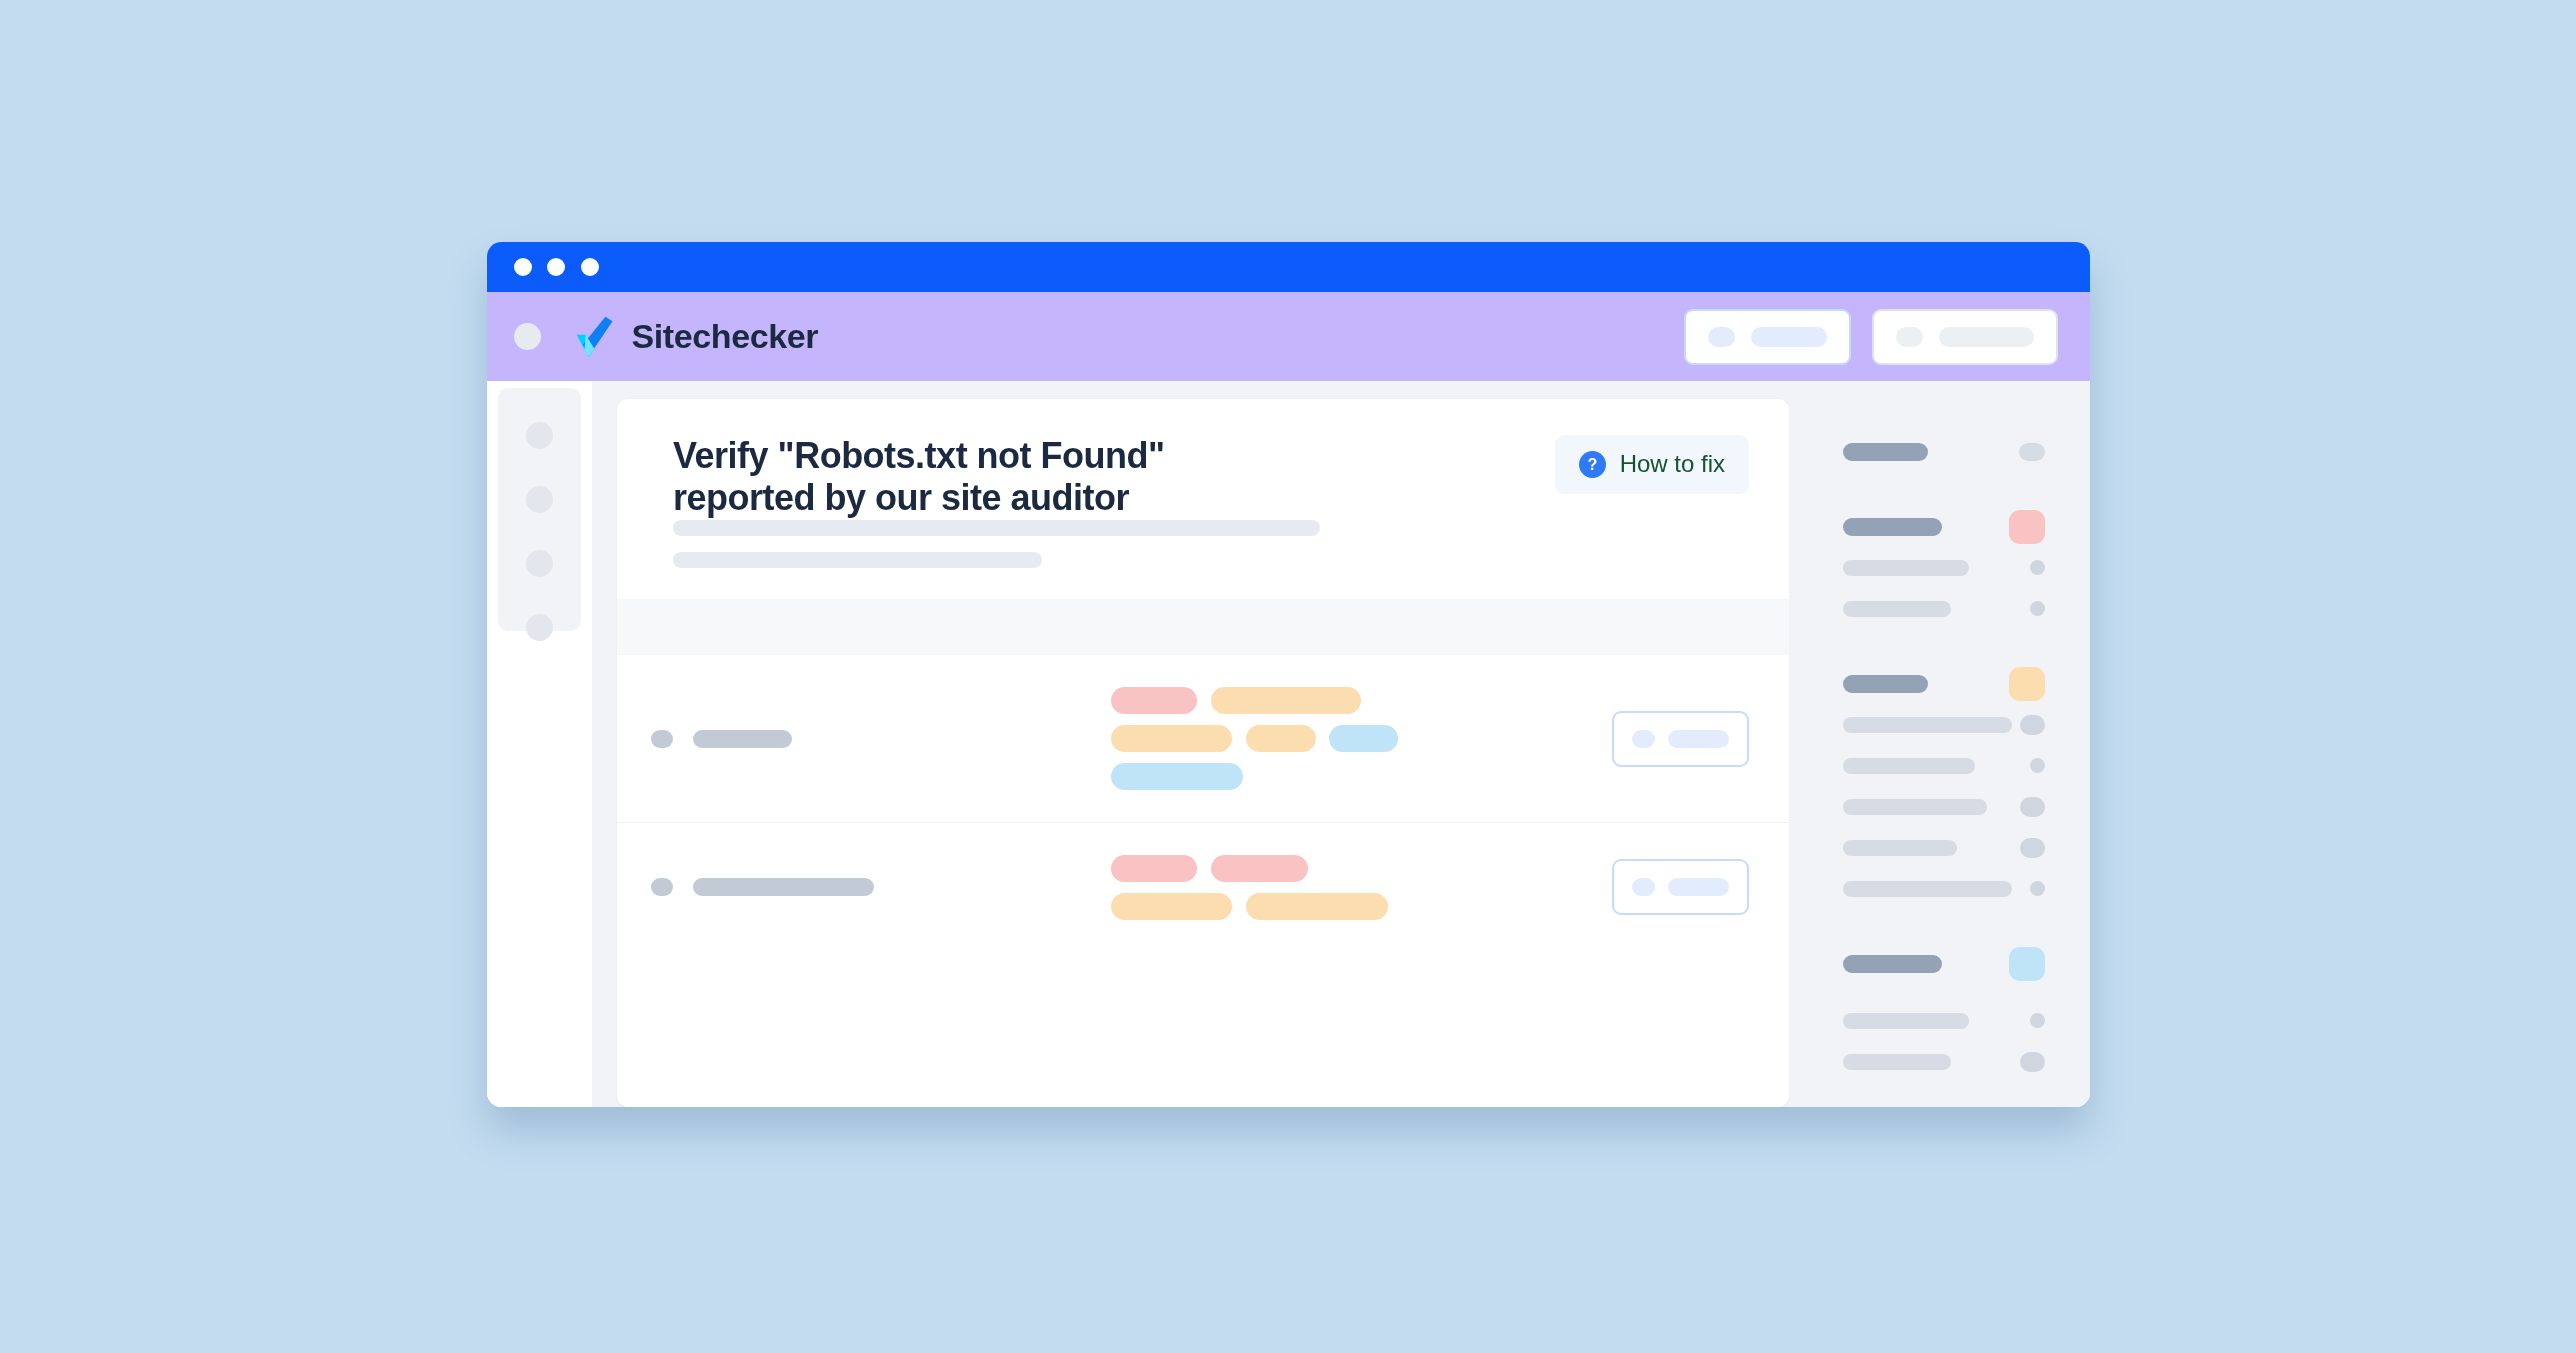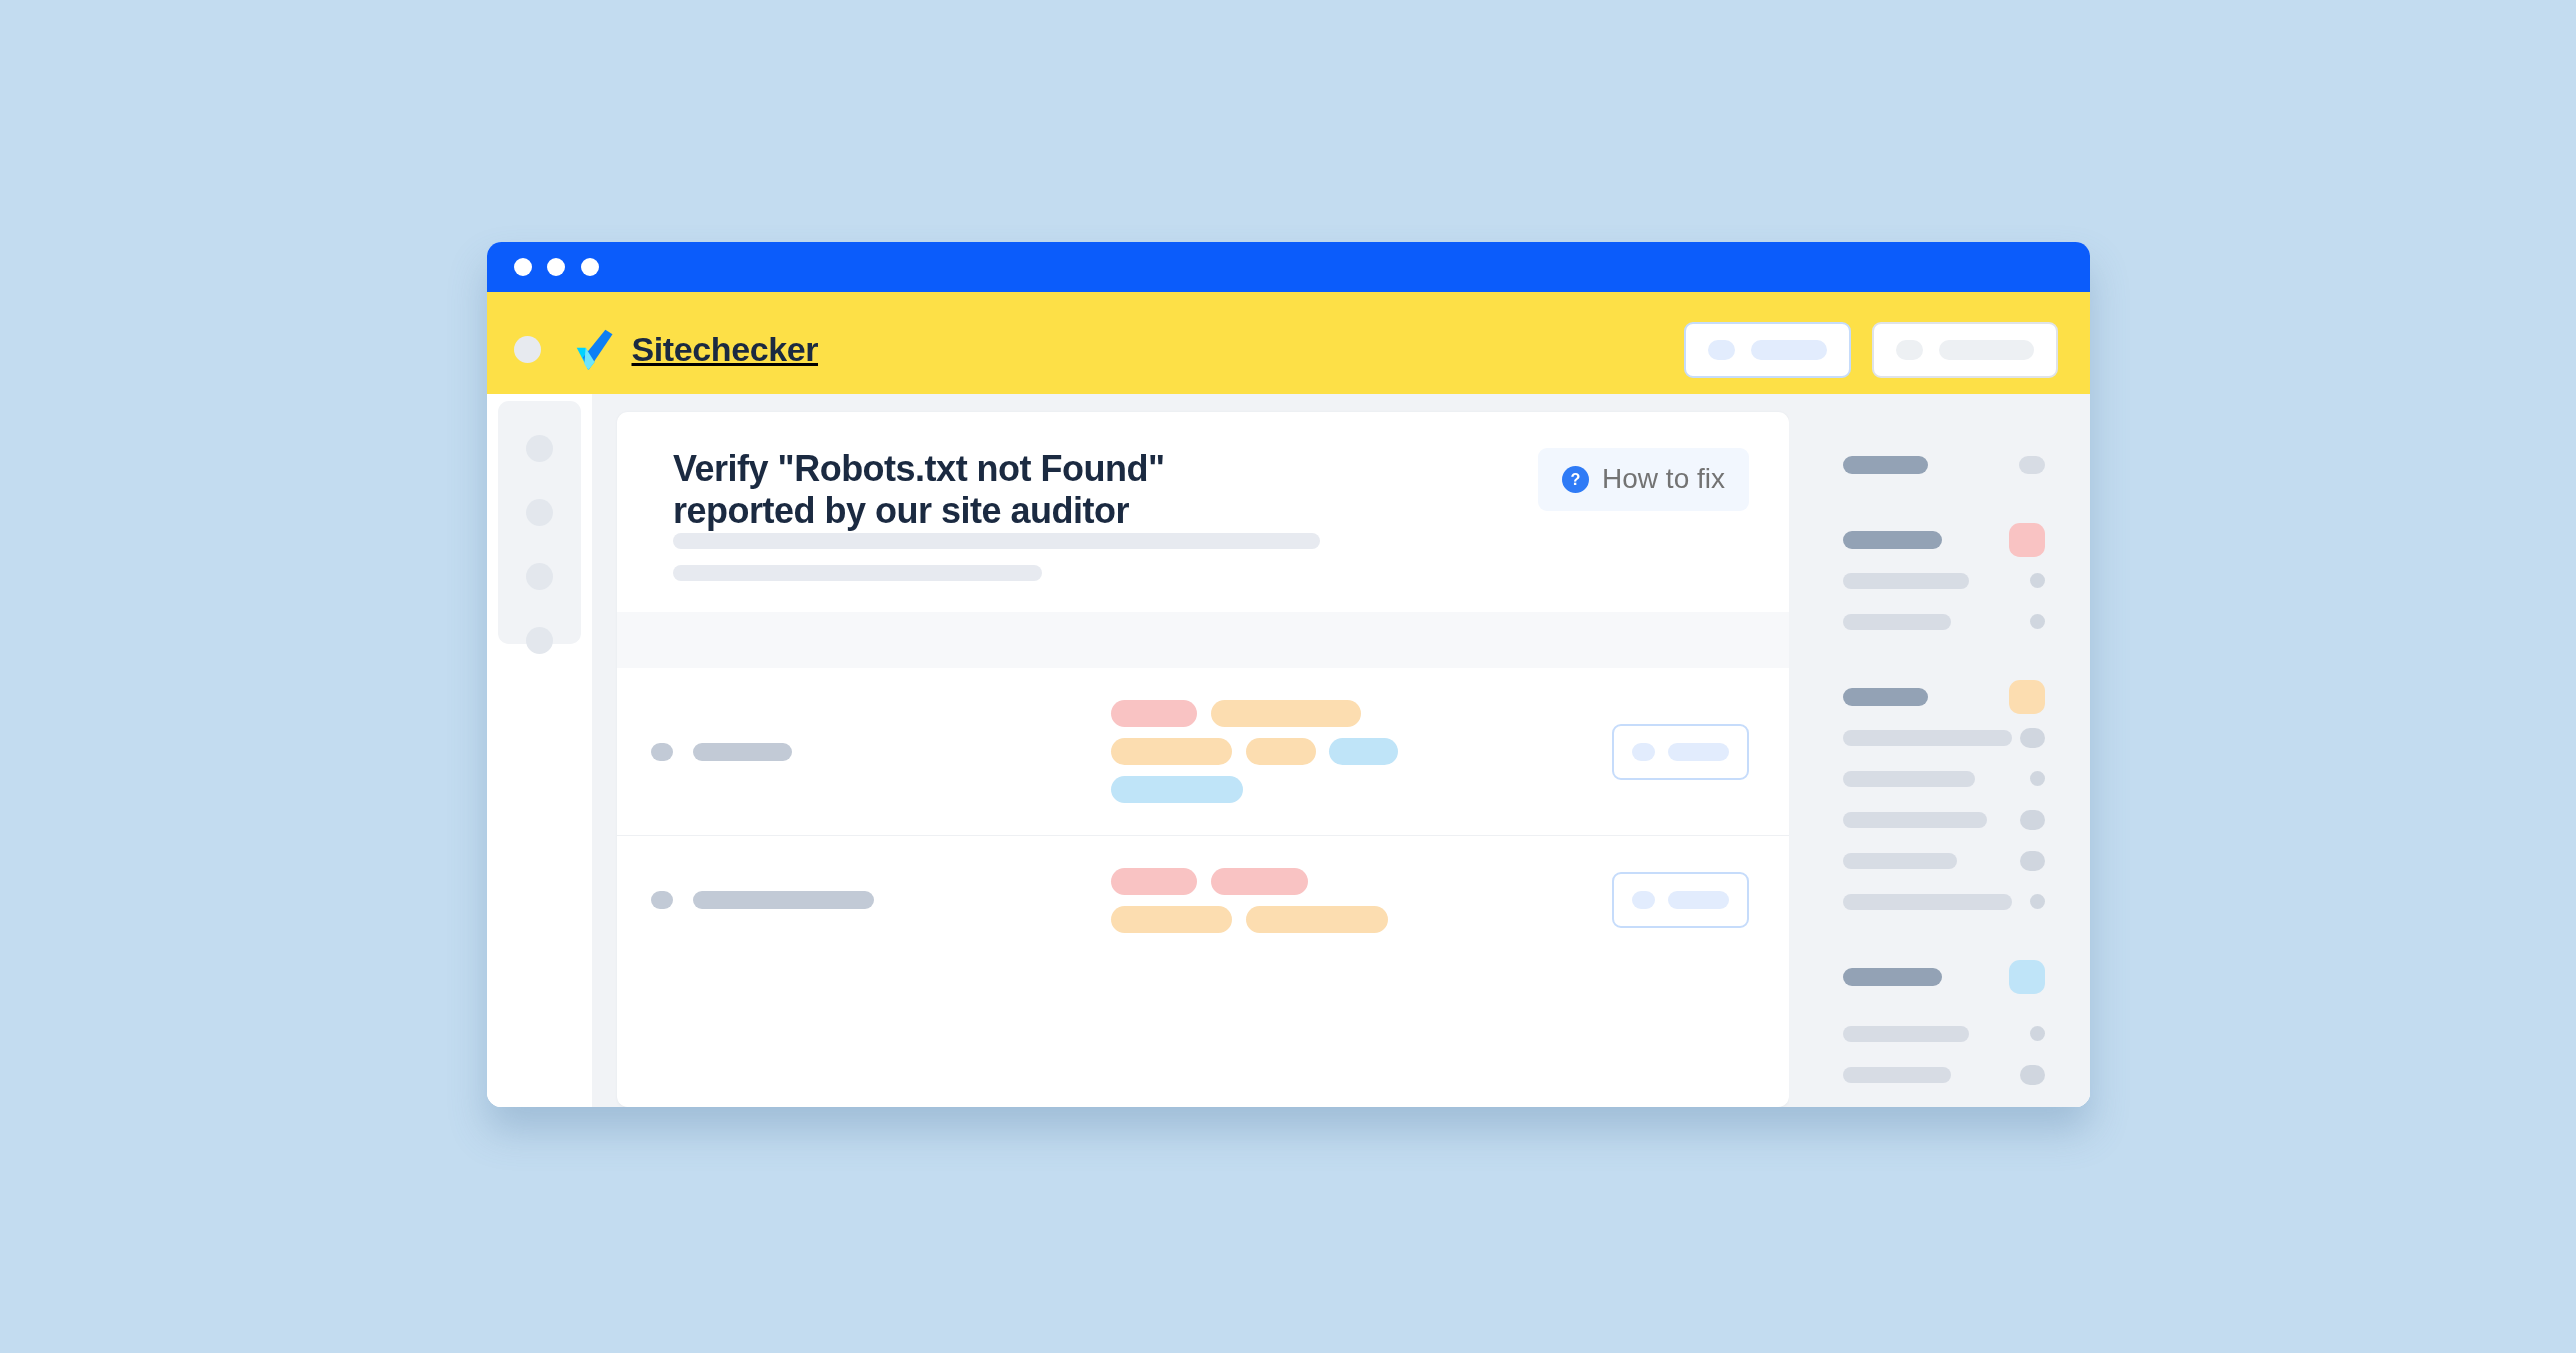--- a/index.html
+++ b/index.html
@@ -41,26 +41,25 @@
   .win-dot {
     width: 18px;
     height: 18px;
     border-radius: 50%;
     background: #ffffff;
   }
 
   
   .app-header {
     flex: 0 0 89px;
-    background: #fde047;
-    display: flex;
-    align-items: center;
-    padding: 13px 32px 0 27px;
+    background: #c4b5fd;
+    display: flex;
+    align-items: center;
+    padding: 0 32px 0 27px;
     position: relative;
-    text-decoration: underline;
   }
   .hamburger-circle {
     width: 27px;
     height: 27px;
     border-radius: 50%;
     background: #e7eaef;
     flex: 0 0 27px;
     margin-right: 32px;
   }
   .brand {
@@ -200,22 +199,22 @@
     padding: 15.3px 24px;
     cursor: pointer;
     font-family: inherit;
   }
   .q-icon {
     width: 27px;
     height: 27px;
     flex: 0 0 27px;
   }
   .howto-label {
-    font-size: 28px;
-    color: #737373;
+    font-size: 24px;
+    color: #14532d;
     white-space: nowrap;
   }
 
   .card-band {
     height: 56px;
     flex: 0 0 56px;
     background: #f7f8fa;
   }
 
   .card-row {

